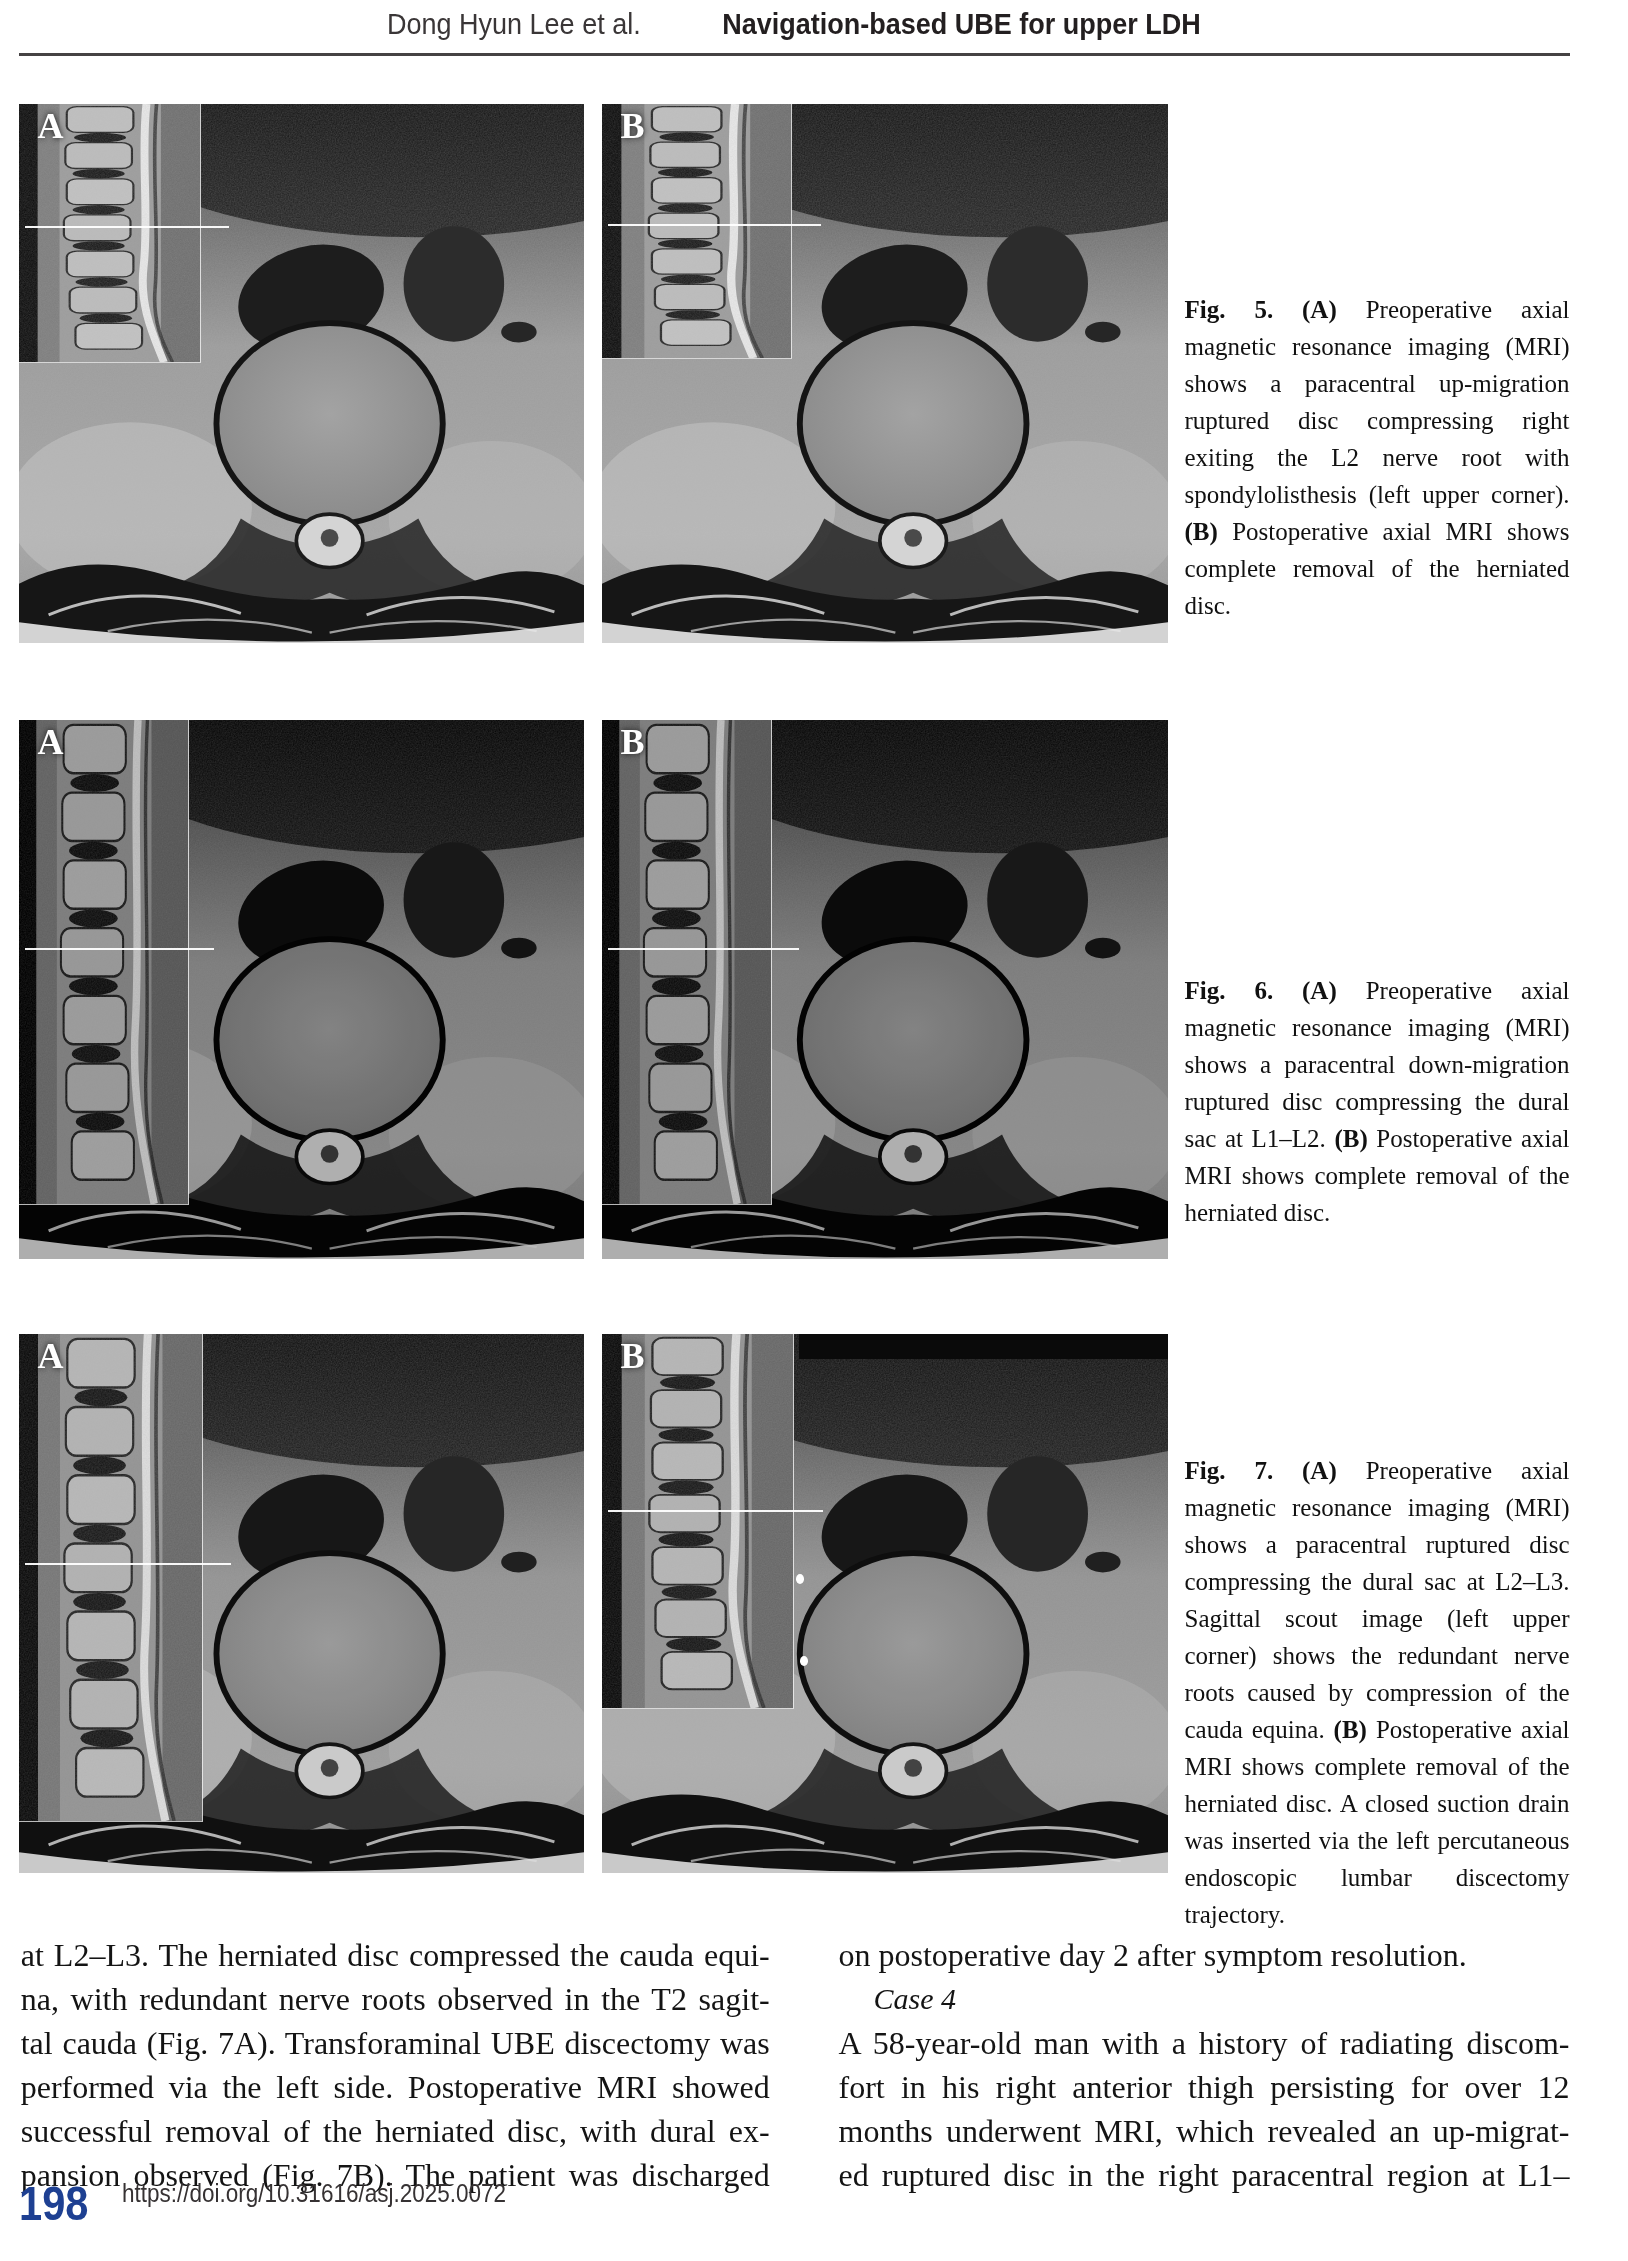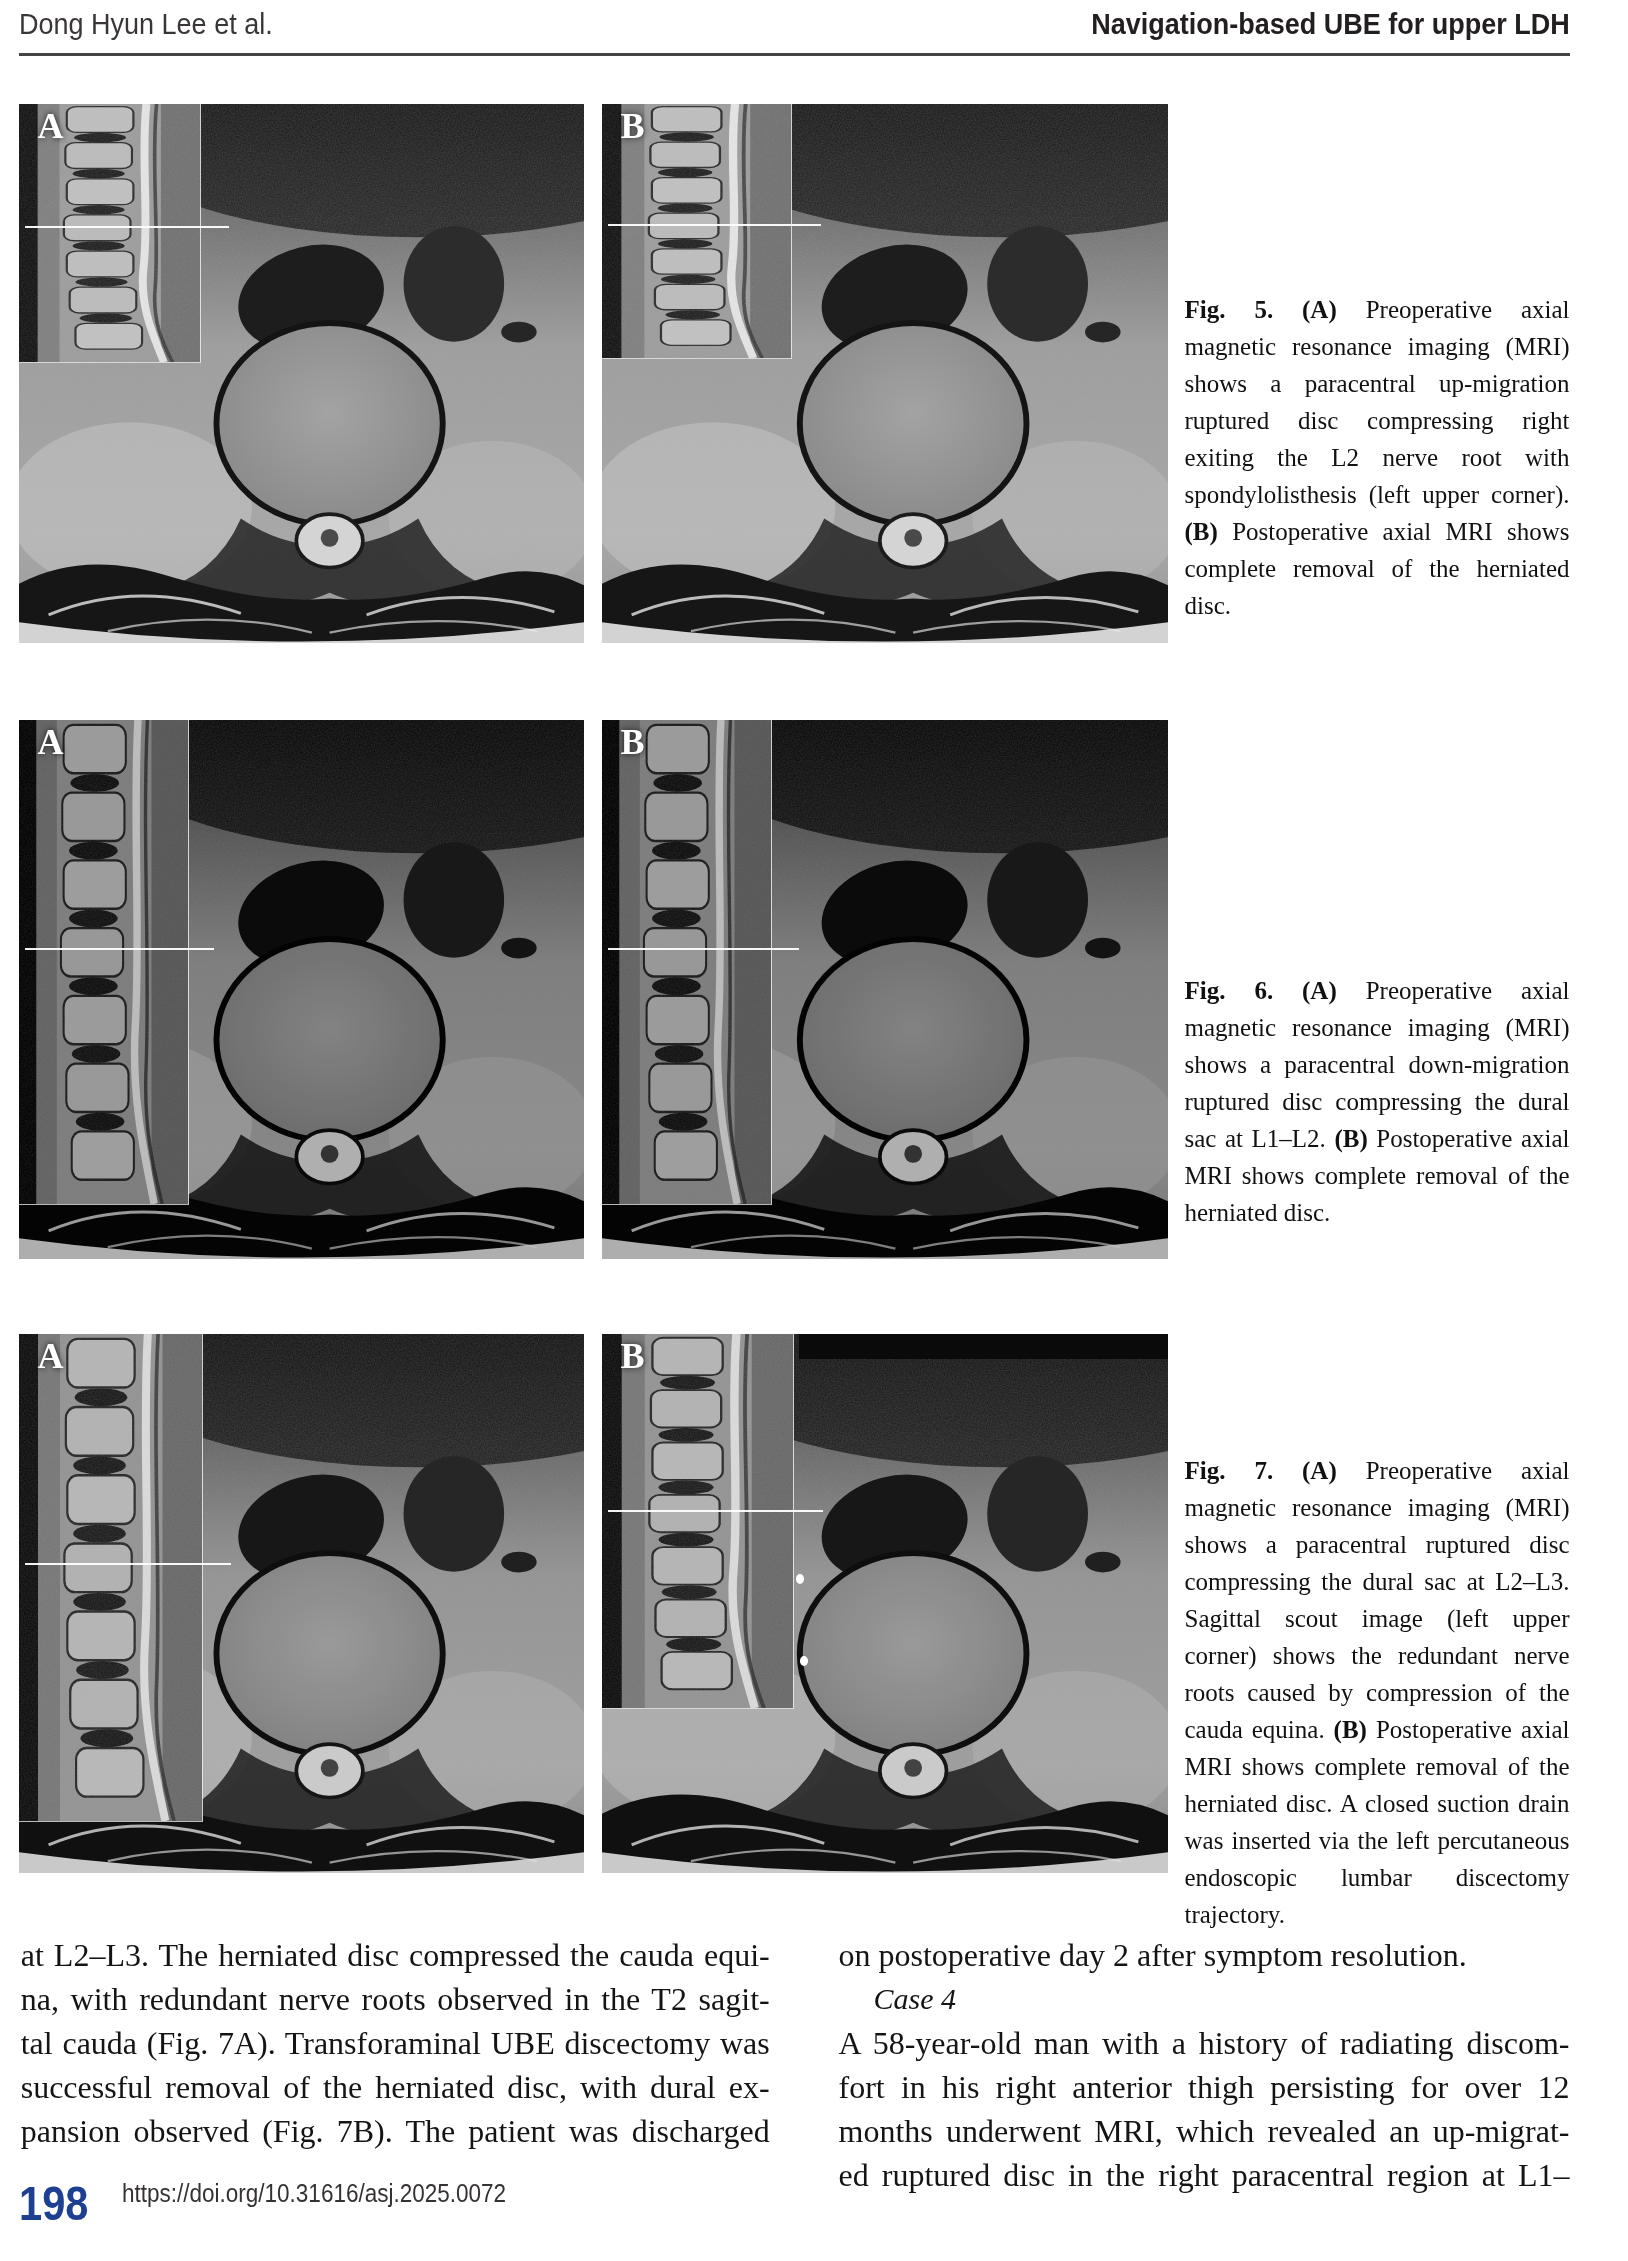--- a/index.html
+++ b/index.html
@@ -1,20 +1,20 @@
 <!DOCTYPE html>
 <html style="font-size:12px"><head>
 <meta charset="utf-8">
 <style>
   html,body{margin:0;padding:0;background:#ffffff;}
   .page{position:relative;width:1628px;height:2261px;background:#ffffff;overflow:hidden;
         font-family:"Liberation Serif", serif;color:#141414;}
 
   
-  .hdr{position:absolute;left:18.5px;top:7.4px;width:1551px;display:flex;justify-content:space-between;align-items:flex-start;}
+  .hdr{position:absolute;left:18.5px;top:7.4px;width:1551px;display:flex;justify-content:center;align-items:flex-start;}
   .hdr-left{font-family:"Liberation Sans", sans-serif;font-size:30px;color:#3a3637;
             transform:scaleX(.9);transform-origin:left top;white-space:nowrap;}
   .hdr-right{font-family:"Liberation Sans", sans-serif;font-size:30px;font-weight:700;color:#231f20;
              transform:scaleX(.9);transform-origin:right top;white-space:nowrap;}
   .hdr-rule{position:absolute;left:18.5px;top:53px;width:1551px;height:3px;background:#454243;}
 
   
   .figure-row{position:absolute;left:18.5px;width:1551px;}
   .mri-panel{position:absolute;top:0;height:100%;overflow:hidden;background:#8e8e8e;}
   .mri-art{position:absolute;inset:0;width:100%;height:100%;display:block;}
@@ -209,20 +209,21 @@
           <div class="marker-dot" style="left: 198px; top: 322px;"></div>
         </figure>
       </section>
     </div>
 
   <div class="body-text">
     <div class="col col-left">
         <div class="bline">at L2–L3. The herniated disc compressed the cauda equi-</div>
         <div class="bline">na, with redundant nerve roots observed in the T2 sagit-</div>
         <div class="bline">tal cauda (Fig. 7A). Transforaminal UBE discectomy was</div>
+        <div class="bline">performed via the left side. Postoperative MRI showed</div>
         <div class="bline">successful removal of the herniated disc, with dural ex-</div>
         <div class="bline">pansion observed (Fig. 7B). The patient was discharged</div>
       </div>
     <div class="col col-right">
         <div class="bline no-just">on postoperative day 2 after symptom resolution.</div>
         <div class="case-heading">Case 4</div>
         <div class="bline">A 58-year-old man with a history of radiating discom-</div>
         <div class="bline">fort in his right anterior thigh persisting for over 12</div>
         <div class="bline">months underwent MRI, which revealed an up-migrat-</div>
         <div class="bline">ed ruptured disc in the right paracentral region at L1–</div>

